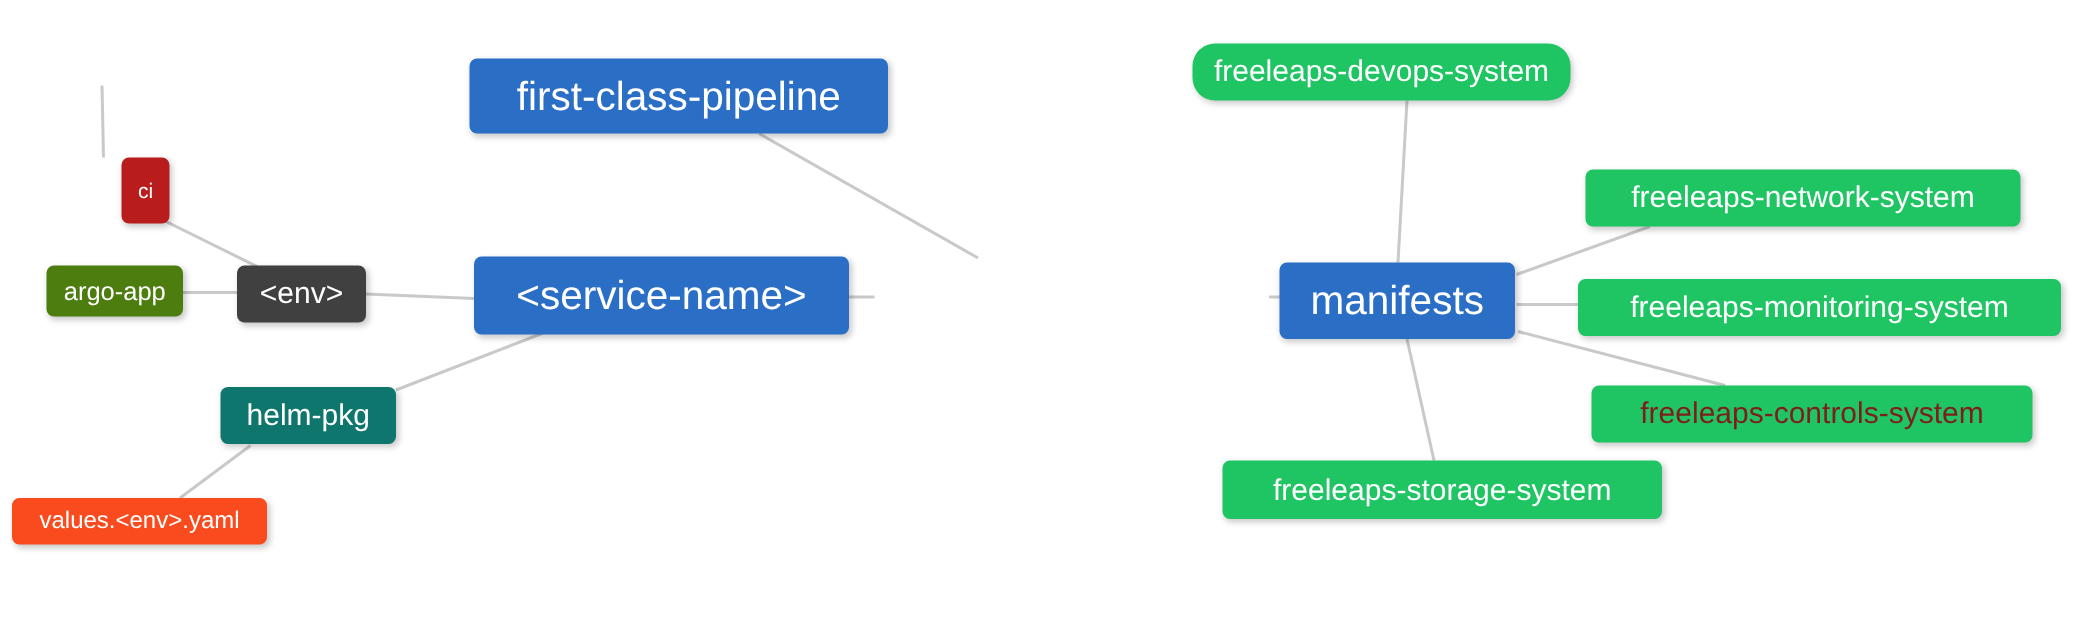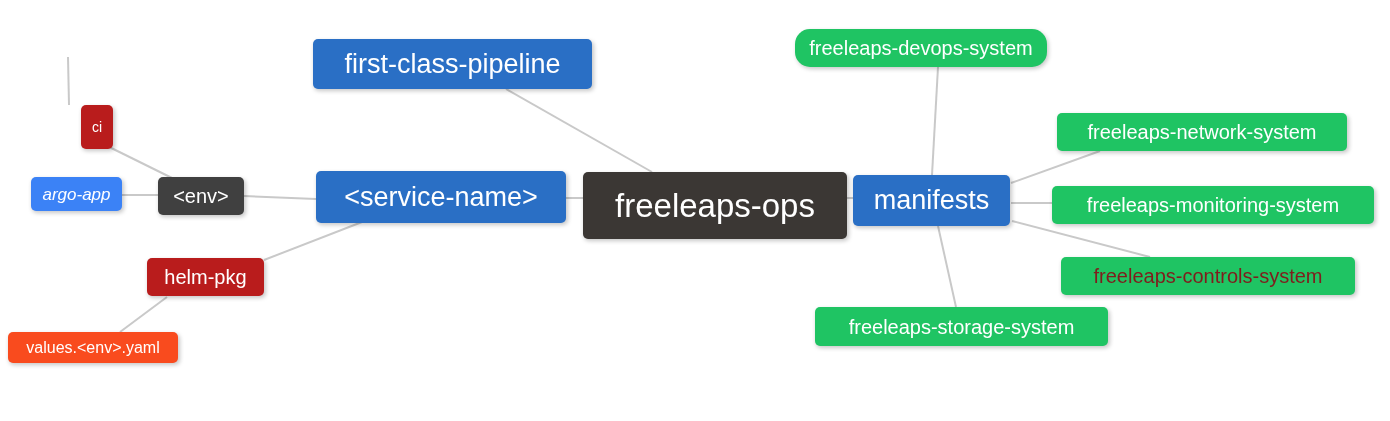--- a/index.html
+++ b/index.html
@@ -54,26 +54,25 @@
       <line x1="506" y1="89" x2="652" y2="172" stroke="#C9C9C9" stroke-width="2"></line>
       <line x1="846" y1="198" x2="856" y2="198" stroke="#C9C9C9" stroke-width="2"></line>
       <line x1="932" y1="175" x2="938" y2="67" stroke="#C9C9C9" stroke-width="2"></line>
       <line x1="1011" y1="183" x2="1100" y2="151" stroke="#C9C9C9" stroke-width="2"></line>
       <line x1="1011" y1="203" x2="1052" y2="203" stroke="#C9C9C9" stroke-width="2"></line>
       <line x1="1012" y1="221" x2="1150" y2="257" stroke="#C9C9C9" stroke-width="2"></line>
       <line x1="938" y1="226" x2="956" y2="307" stroke="#C9C9C9" stroke-width="2"></line>
     </svg>
 
     <div class="mm-node" style="left: 53px; top: 105px; width: 32px; height: 44px; font-size: 14px; background: #b91c1c; color: rgb(255, 255, 255); margin-left: 28px;">ci</div>
-    <div class="mm-node" style="left: 31px; top: 177px; width: 91px; height: 34px; font-size: 17px; background: #3b82f6; color: rgb(255, 255, 255); font-style: italic;">argo-app</div>
+    <div class="mm-node" style="left: 31px; top: 177px; width: 91px; height: 34px; font-size: 17px; background: #4d7c0f; color: rgb(255, 255, 255);">argo-app</div>
     <div class="mm-node" style="left: 158px; top: 177px; width: 86px; height: 38px; font-size: 20px; background: #404040; color: rgb(255, 255, 255);">&lt;env&gt;</div>
-    <div class="mm-node" style="left: 147px; top: 258px; width: 117px; height: 38px; font-size: 20px; background: #b91c1c; color: rgb(255, 255, 255);">helm-pkg</div>
+    <div class="mm-node" style="left: 147px; top: 258px; width: 117px; height: 38px; font-size: 20px; background: #0f766e; color: rgb(255, 255, 255);">helm-pkg</div>
     <div class="mm-node" style="left: 8px; top: 332px; width: 170px; height: 31px; font-size: 16px; background: rgb(249, 75, 30); color: rgb(255, 255, 255);">values.&lt;env&gt;.yaml</div>
     <div class="mm-node" style="left: 313px; top: 39px; width: 279px; height: 50px; font-size: 27px; background: rgb(42, 111, 197); color: rgb(255, 255, 255);">first-class-pipeline</div>
     <div class="mm-node" style="left: 316px; top: 171px; width: 250px; height: 52px; font-size: 27px; background: rgb(42, 111, 197); color: rgb(255, 255, 255); text-align: right;">&lt;service-name&gt;</div>
-    <div class="mm-node" style="left: 583px; top: 172px; width: 264px; height: 67px; font-size: 33px; background: rgb(59, 55, 52); color: rgb(255, 255, 255);">freeleaps-ops</div>
     <div class="mm-node" style="left: 853px; top: 175px; width: 157px; height: 51px; font-size: 27px; background: rgb(42, 111, 197); color: rgb(255, 255, 255);">manifests</div>
     <div class="mm-node" style="left: 795px; top: 29px; width: 252px; height: 38px; font-size: 20px; background: rgb(31, 196, 99); color: rgb(255, 255, 255); border-radius: 15px;">freeleaps-devops-system</div>
     <div class="mm-node" style="left: 1057px; top: 113px; width: 290px; height: 38px; font-size: 20px; background: rgb(31, 196, 99); color: rgb(255, 255, 255);">freeleaps-network-system</div>
     <div class="mm-node" style="left: 1052px; top: 186px; width: 322px; height: 38px; font-size: 20px; background: rgb(31, 196, 99); color: rgb(255, 255, 255);">freeleaps-monitoring-system</div>
     <div class="mm-node" style="left: 1061px; top: 257px; width: 294px; height: 38px; font-size: 20px; background: rgb(31, 196, 99); color: #7f1d1d;">freeleaps-controls-system</div>
     <div class="mm-node" style="left: 815px; top: 307px; width: 293px; height: 39px; font-size: 20px; background: rgb(31, 196, 99); color: rgb(255, 255, 255);">freeleaps-storage-system</div>
   </div>
 
 </body></html>

